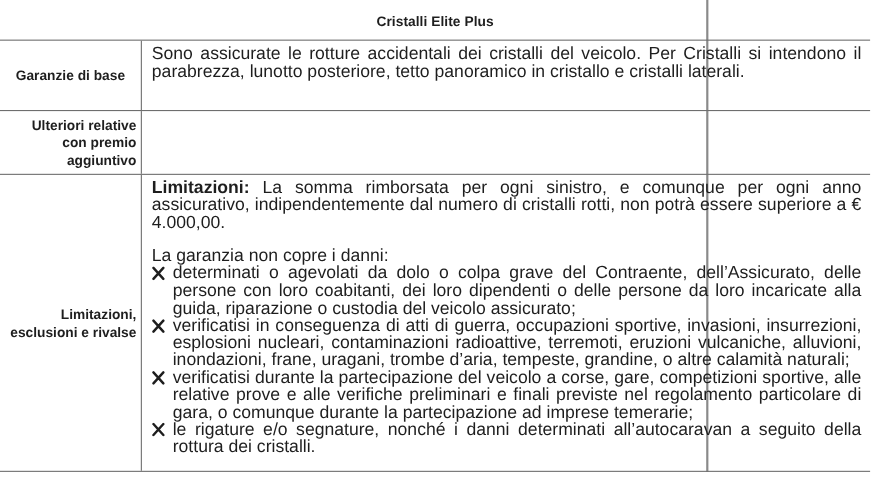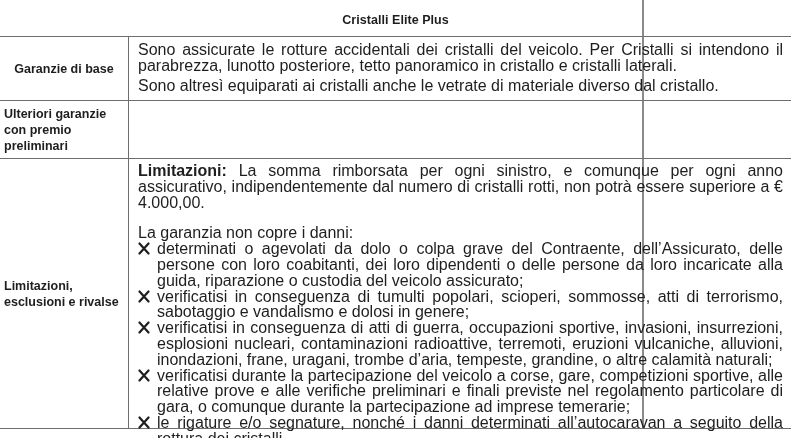--- a/index.html
+++ b/index.html
@@ -50,21 +50,21 @@
       box-sizing: border-box;
       display: flex;
     }
     .row .label-cell {
       width: 129px;
       border-right: 1.5px solid #6e6e6e;
       box-sizing: border-box;
       display: flex;
       align-items: center;
       justify-content: center;
-      text-align: left;
+      text-align: right;
       font-weight: bold;
       font-size: 12.5px;
       line-height: 16px;
       padding: 0 4px;
     }
     .row .content-cell {
       flex: 1;
       box-sizing: border-box;
       padding: 4px 8px 0 9px;
       font-size: 16px;
@@ -113,45 +113,38 @@
 <div class="doc">
 
   <div class="title-row">
     <span class="title">Cristalli Elite Plus</span>
   </div>
 
   <div class="row row-1">
     <div class="label-cell">Garanzie di base</div>
     <div class="content-cell">
       <p>Sono assicurate le rotture accidentali dei cristalli del veicolo. Per Cristalli si intendono il parabrezza, lunotto posteriore, tetto panoramico in cristallo e cristalli laterali.</p>
-      <p>Sono altresì equiparati ai cristalli anche le vetrate di materiale diverso dal cristallo.</p>
     </div>
   </div>
 
   <div class="row row-2">
-    <div class="label-cell">Ulteriori garanzie con premio preliminari</div>
+    <div class="label-cell">Ulteriori relative con premio aggiuntivo</div>
   </div>
 
   <div class="row row-3">
     <div class="label-cell">Limitazioni, esclusioni e rivalse</div>
     <div class="content-cell">
       <p class="limit-para"><span class="bold">Limitazioni:</span><span> La somma rimborsata per ogni sinistro, e comunque per ogni anno assicurativo, indipendentemente dal numero di cristalli rotti, non potrà essere superiore a € 4.000,00.</span></p>
       <p class="excl-title">La garanzia non copre i danni:</p>
       <ul class="excl">
         <li>
           <svg class="x-icon" viewBox="0 0 12 13">
               <path d="M1.5 1.5 L10.5 11.5 M10.5 1.5 L1.5 11.5" stroke="#1e1e1e" stroke-width="2.2" stroke-linecap="round"></path>
             </svg>
           <span>determinati o agevolati da dolo o colpa grave del Contraente, dell’Assicurato, delle persone con loro coabitanti, dei loro dipendenti o delle persone da loro incaricate alla guida, riparazione o custodia del veicolo assicurato;</span>
-        </li>
-        <li>
-          <svg class="x-icon" viewBox="0 0 12 13">
-              <path d="M1.5 1.5 L10.5 11.5 M10.5 1.5 L1.5 11.5" stroke="#1e1e1e" stroke-width="2.2" stroke-linecap="round"></path>
-            </svg>
-          <span>verificatisi in conseguenza di tumulti popolari, scioperi, sommosse, atti di terrorismo, sabotaggio e vandalismo e dolosi in genere;</span>
         </li>
         <li>
           <svg class="x-icon" viewBox="0 0 12 13">
               <path d="M1.5 1.5 L10.5 11.5 M10.5 1.5 L1.5 11.5" stroke="#1e1e1e" stroke-width="2.2" stroke-linecap="round"></path>
             </svg>
           <span>verificatisi in conseguenza di atti di guerra, occupazioni sportive, invasioni, insurrezioni, esplosioni nucleari, contaminazioni radioattive, terremoti, eruzioni vulcaniche, alluvioni, inondazioni, frane, uragani, trombe d’aria, tempeste, grandine, o altre calamità naturali;</span>
         </li>
         <li>
           <svg class="x-icon" viewBox="0 0 12 13">
               <path d="M1.5 1.5 L10.5 11.5 M10.5 1.5 L1.5 11.5" stroke="#1e1e1e" stroke-width="2.2" stroke-linecap="round"></path>

